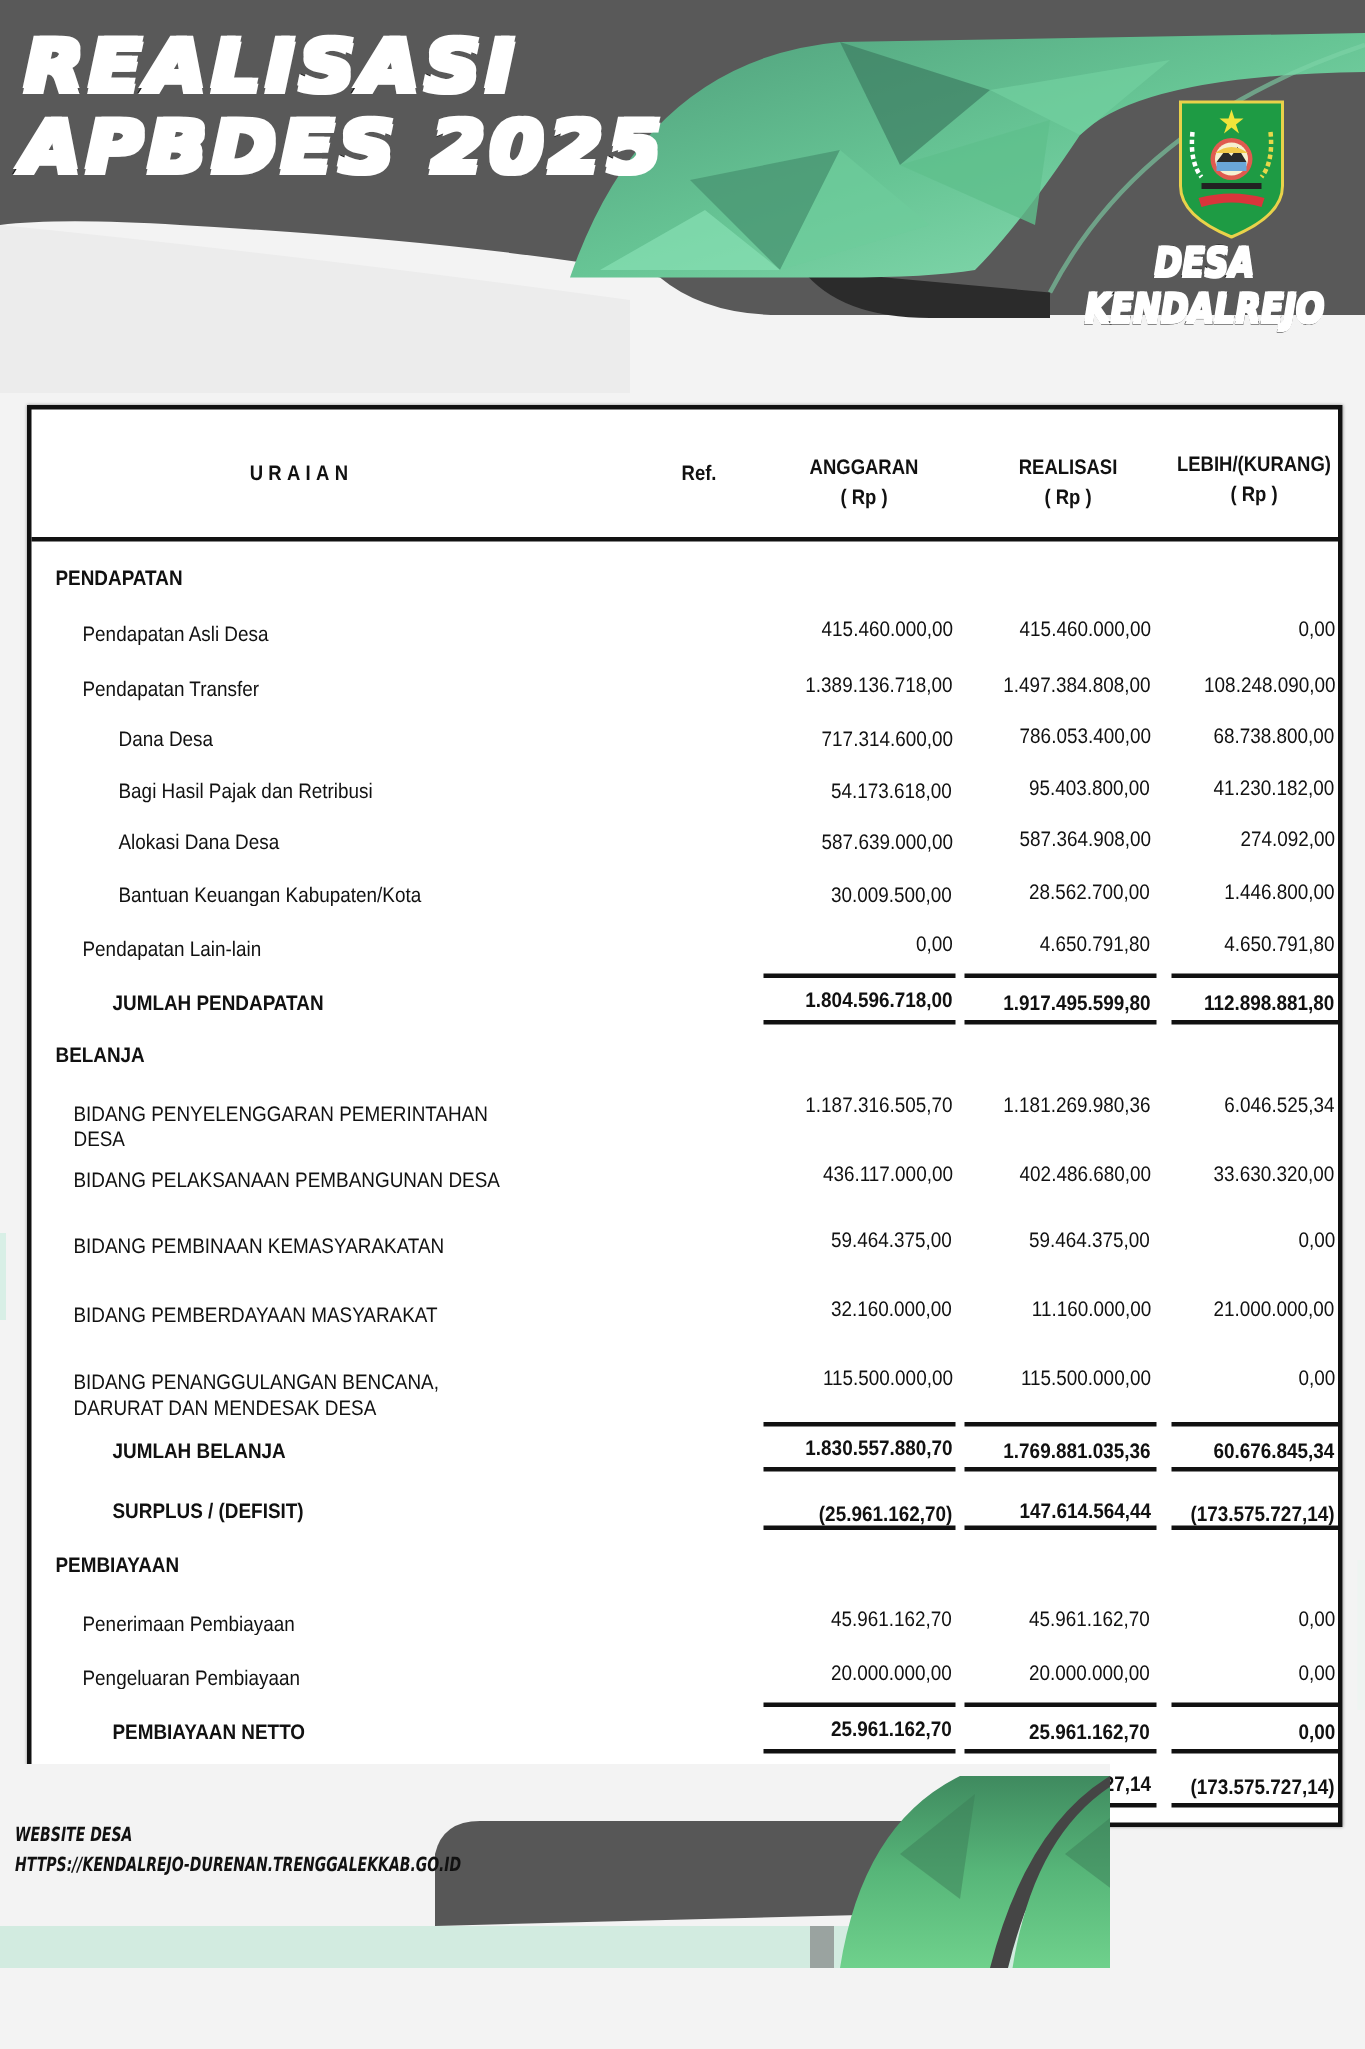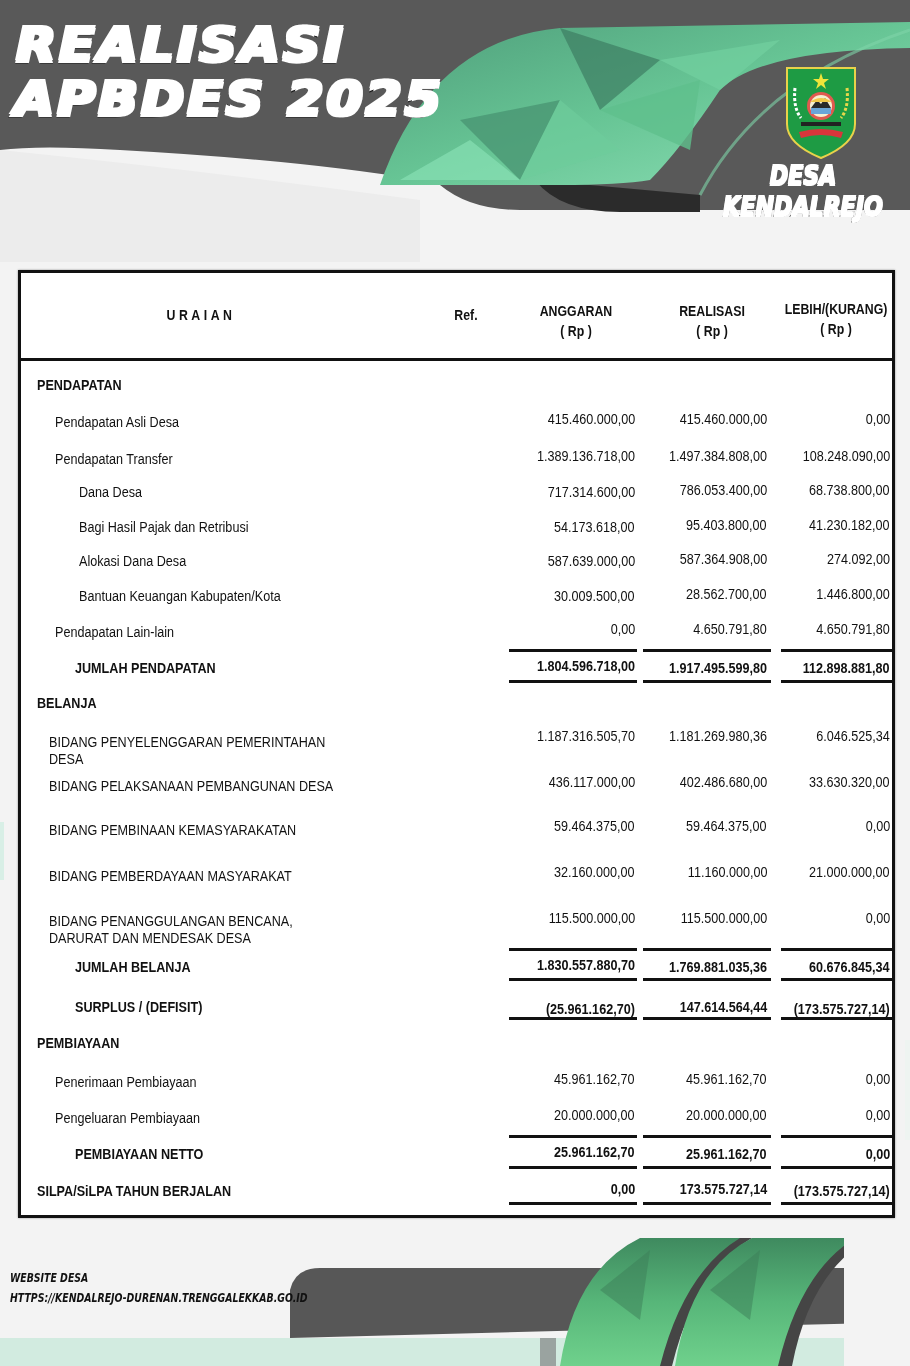--- a/index.html
+++ b/index.html
@@ -76,21 +76,21 @@
   .rule { position: absolute; height: 3px; background: #111; }
   .r1 { left: 488px; width: 128px; }
   .r2 { left: 622px; width: 128px; }
   .r3 { left: 760px; width: 112px; }
 
   
   .edge-l { position: absolute; left: 0; top: 822px; width: 4px; height: 58px; background: #d8efe6; }
   .edge-r { position: absolute; left: 905px; top: 1040px; width: 5px; height: 100px; background: #eef4f1; }
 
   
-  .footer { position: absolute; left: 0; top: 1230px; width: 844px; height: 136px; overflow: hidden; }
+  .footer { position: absolute; left: 0; top: 1176px; width: 740px; height: 136px; overflow: hidden; }
   .footer svg { position: absolute; left: 0; top: 0; }
   .web {
     position: absolute; left: 10px; top: 38px;
     font-family: "DejaVu Sans", sans-serif; font-weight: bold; font-style: italic;
     font-size: 13px; line-height: 20px; color: #111;
     transform: scaleX(0.72); transform-origin: left;
     letter-spacing: 0px;
   }
 </style>
 </head>

